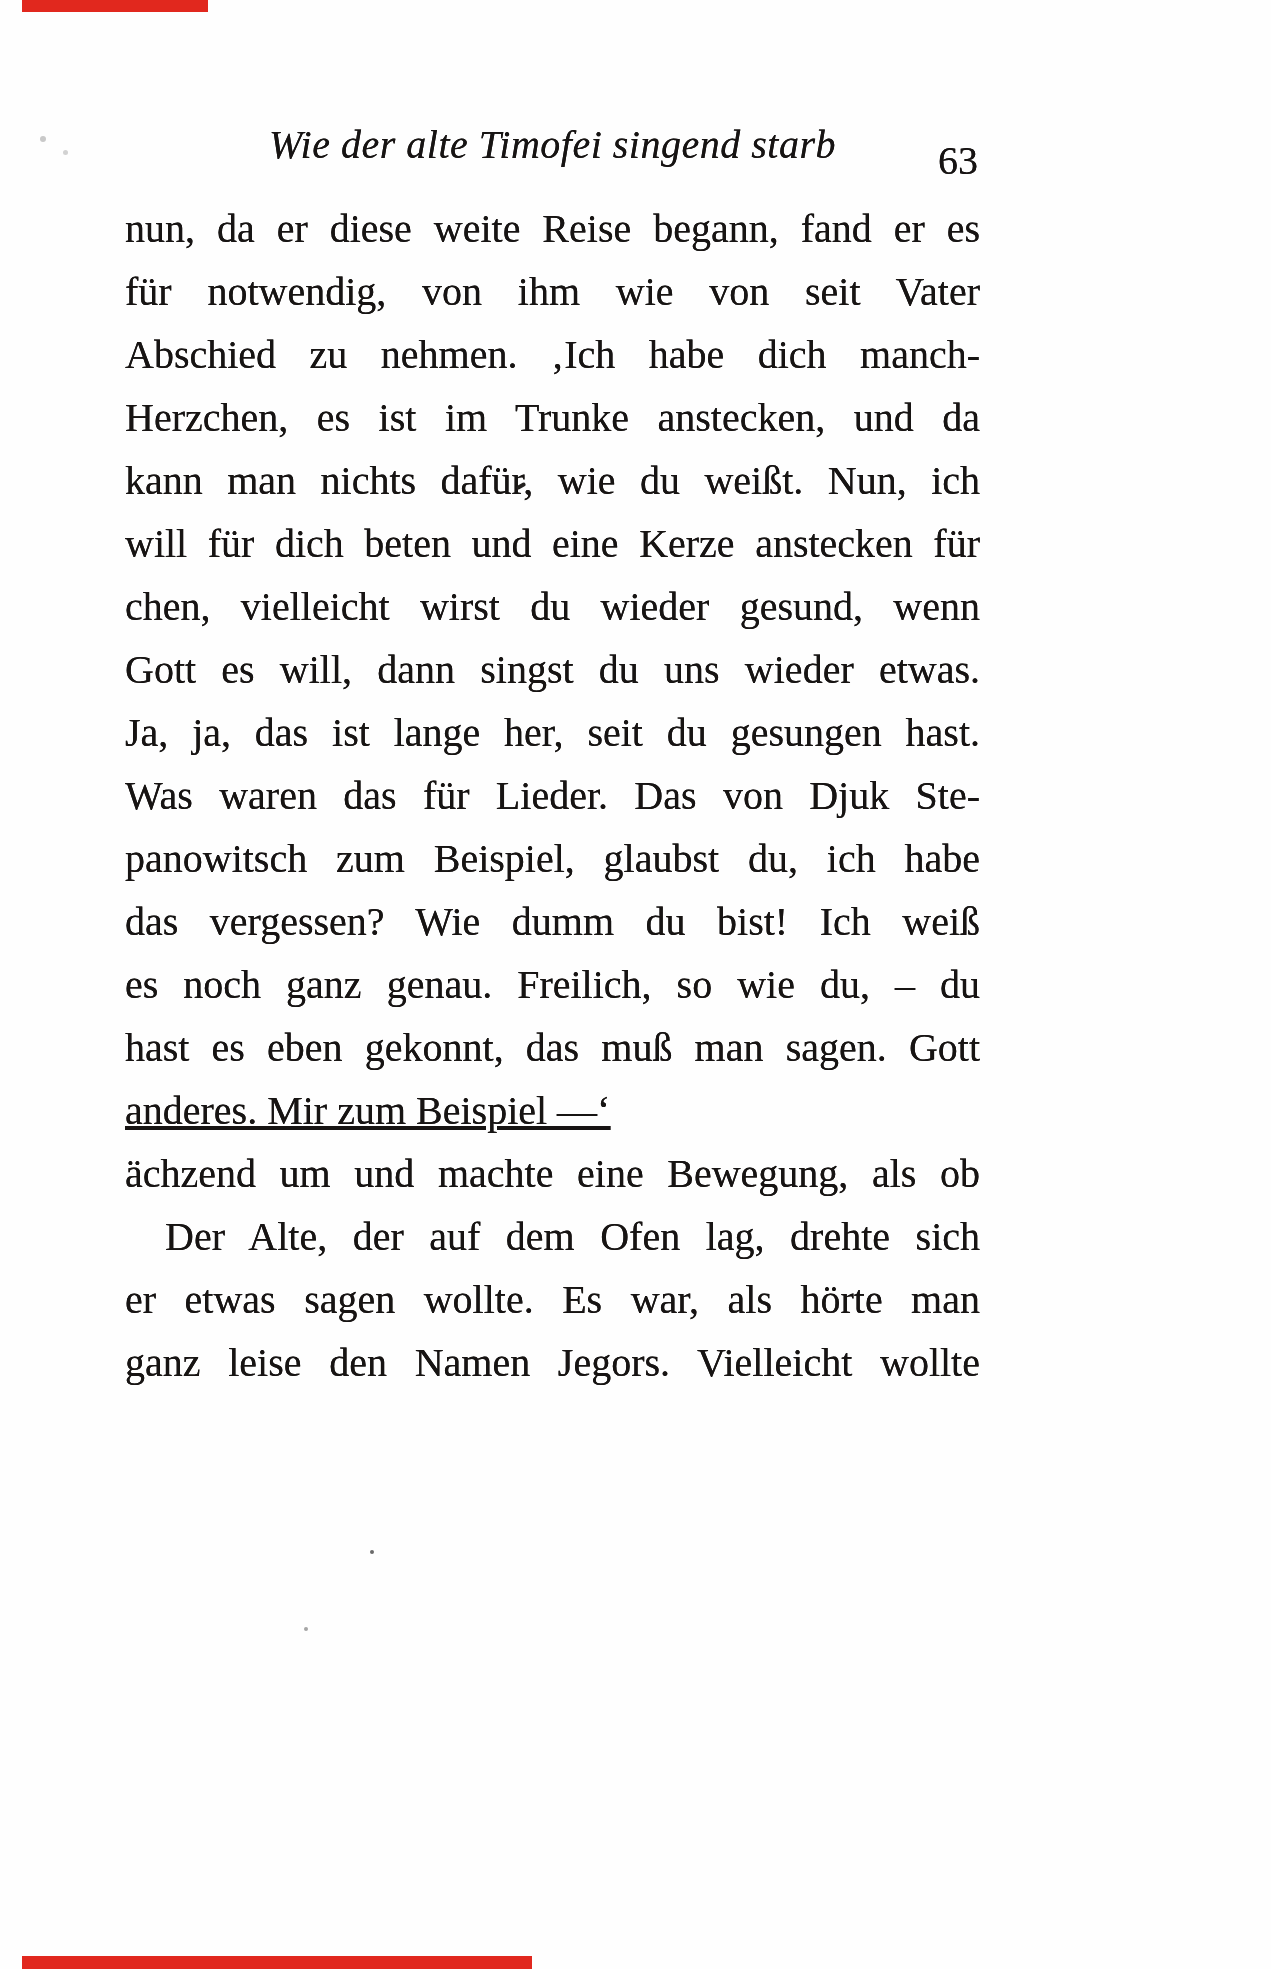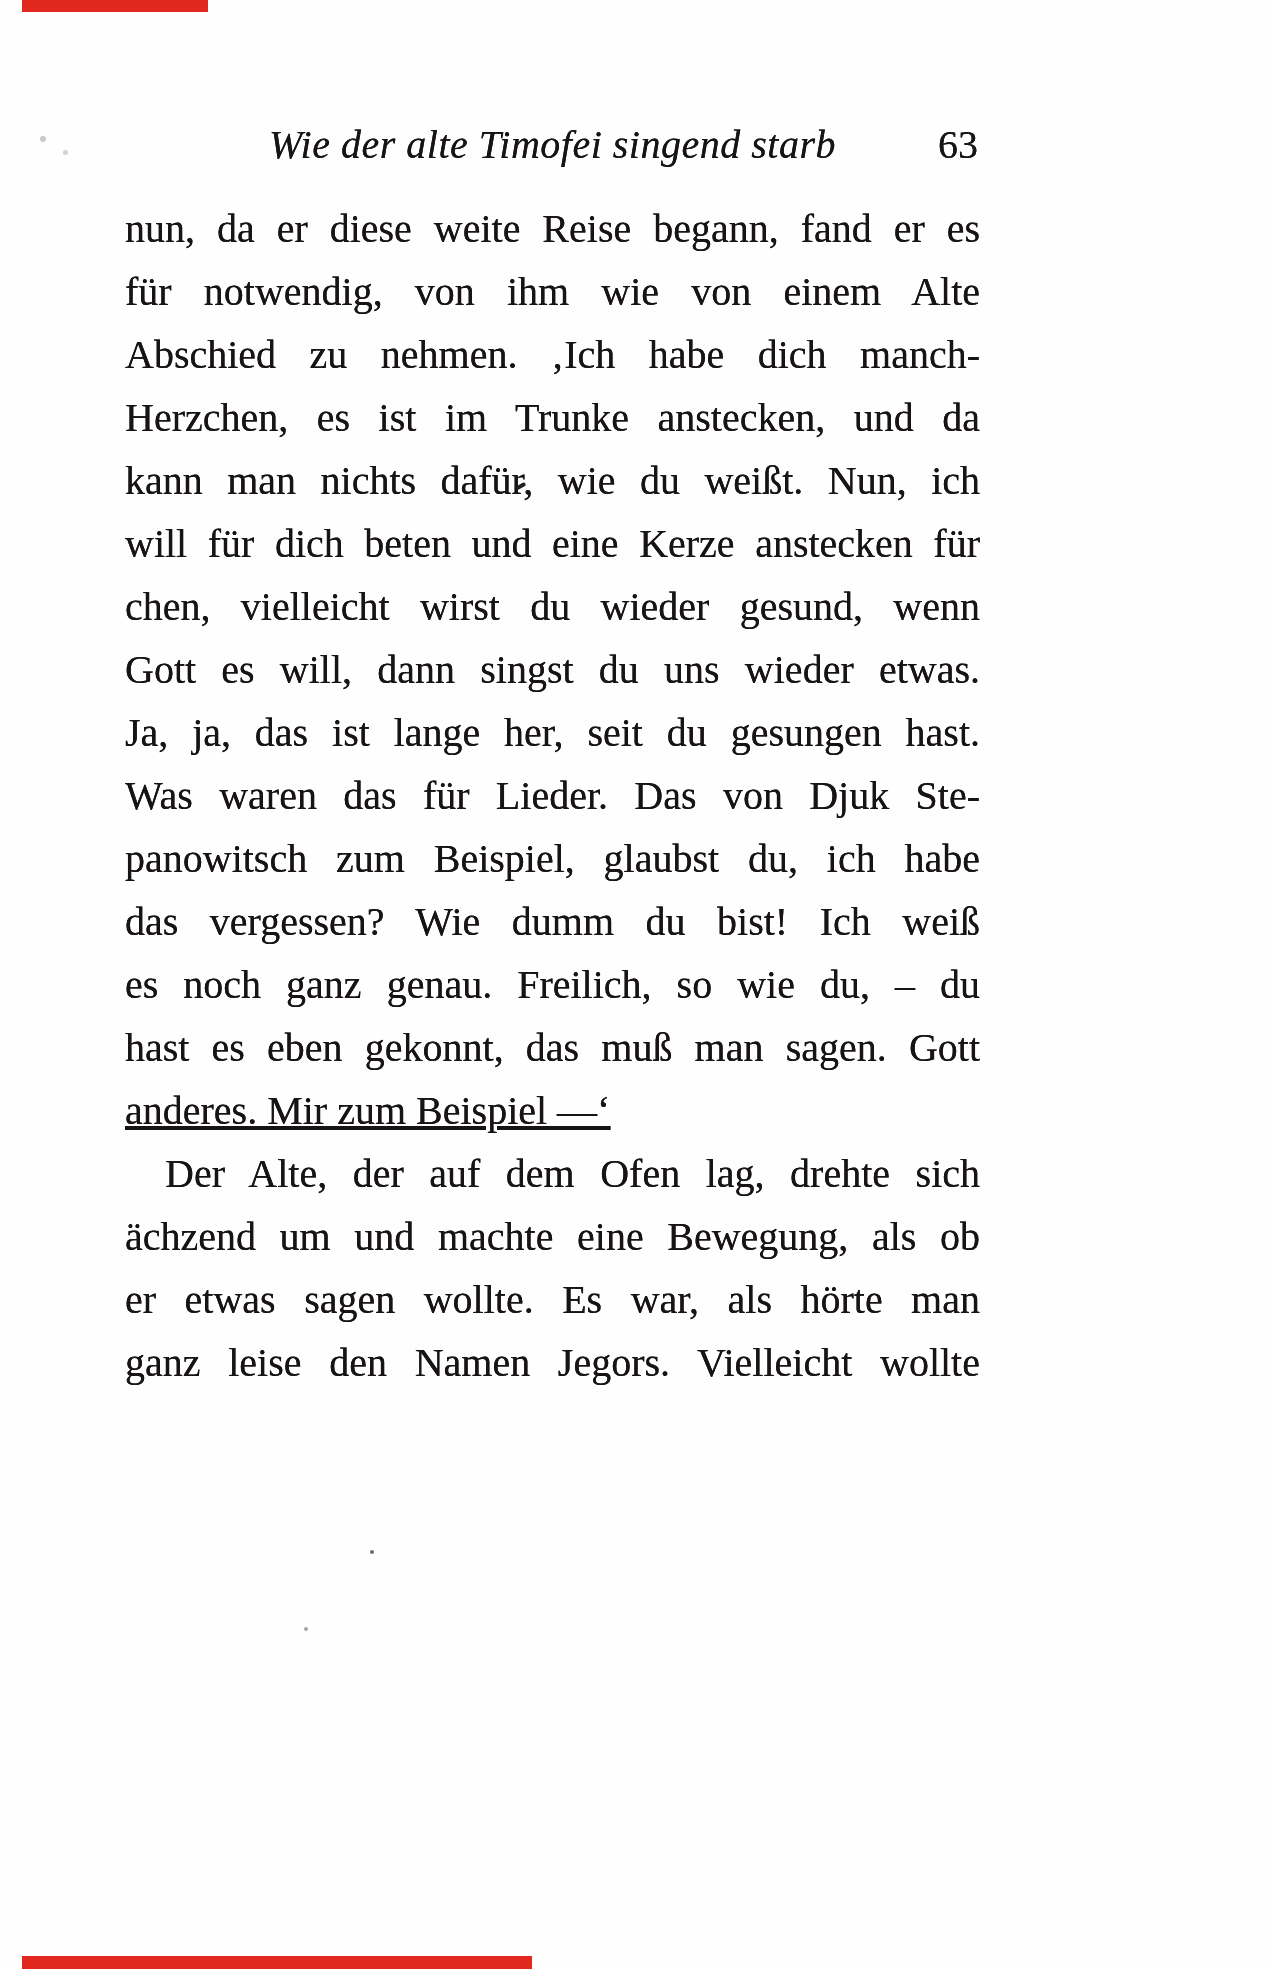--- a/index.html
+++ b/index.html
@@ -14,21 +14,21 @@
   
   .header{position:absolute;left:125px;top:113px;width:855px;height:63px;}
   .running-title{
     position:absolute;left:0;right:0;top:0;
     text-align:center;font-style:italic;
     font-size:40px;line-height:63px;letter-spacing:.5px;
     text-shadow:0 0 .5px currentColor;
     white-space:nowrap;
   }
   .page-number{
-    position:absolute;right:2px;top:0;
+    position:absolute;right:2px;top:16px;
     font-size:40px;line-height:63px;
     text-shadow:0 0 .5px currentColor;
   }
   
   .body-text{
     position:absolute;left:125px;top:197px;width:855px;
     font-size:40px;line-height:63px;
     text-shadow:0 0 .5px currentColor;
   }
   .line{
@@ -64,36 +64,36 @@
   <div class="speck s1"></div>
   <div class="speck s2"></div>
 
   <div class="header">
     <div class="running-title">Wie der alte Timofei singend starb</div>
     <div class="page-number">63</div>
   </div>
 
   <div class="body-text">
     <div class="line">nun, da er diese weite Reise begann, fand er es</div>
-    <div class="line">für notwendig, von ihm wie von einem Alte</div>
+    <div class="line">für notwendig, von ihm wie von seit Vater</div>
     <div class="line">Abschied zu nehmen. ‚Ich habe dich manch-</div>
     <div class="line">Herzchen, es ist im Trunke anstecken, und da</div>
     <div class="line">kann man nichts dafür, wie du weißt. Nun, ich</div>
     <div class="line">will für dich beten und eine Kerze anstecken für</div>
     <div class="line">chen, vielleicht wirst du wieder gesund, wenn</div>
     <div class="line">Gott es will, dann singst du uns wieder etwas.</div>
     <div class="line">Ja, ja, das ist lange her, seit du gesungen hast.</div>
     <div class="line">Was waren das für Lieder. Das von Djuk Ste-</div>
     <div class="line">panowitsch zum Beispiel, glaubst du, ich habe</div>
     <div class="line">das vergessen? Wie dumm du bist! Ich weiß</div>
     <div class="line">es noch ganz genau. Freilich, so wie du, – du</div>
     <div class="line">hast es eben gekonnt, das muß man sagen. Gott</div>
     <div class="line para-end">anderes. Mir zum Beispiel —‘</div>
+    <div class="line">ächzend um und machte eine Bewegung, als ob</div>
     <div class="line indented">Der Alte, der auf dem Ofen lag, drehte sich</div>
-    <div class="line">ächzend um und machte eine Bewegung, als ob</div>
     <div class="line">er etwas sagen wollte. Es war, als hörte man</div>
     <div class="line">ganz leise den Namen Jegors. Vielleicht wollte</div>
   </div>
 
   <div class="accent-artifact"></div>
   <div class="speck s3"></div>
   <div class="speck s4"></div>
 
   <div class="scan-mark bottom"></div>
 

